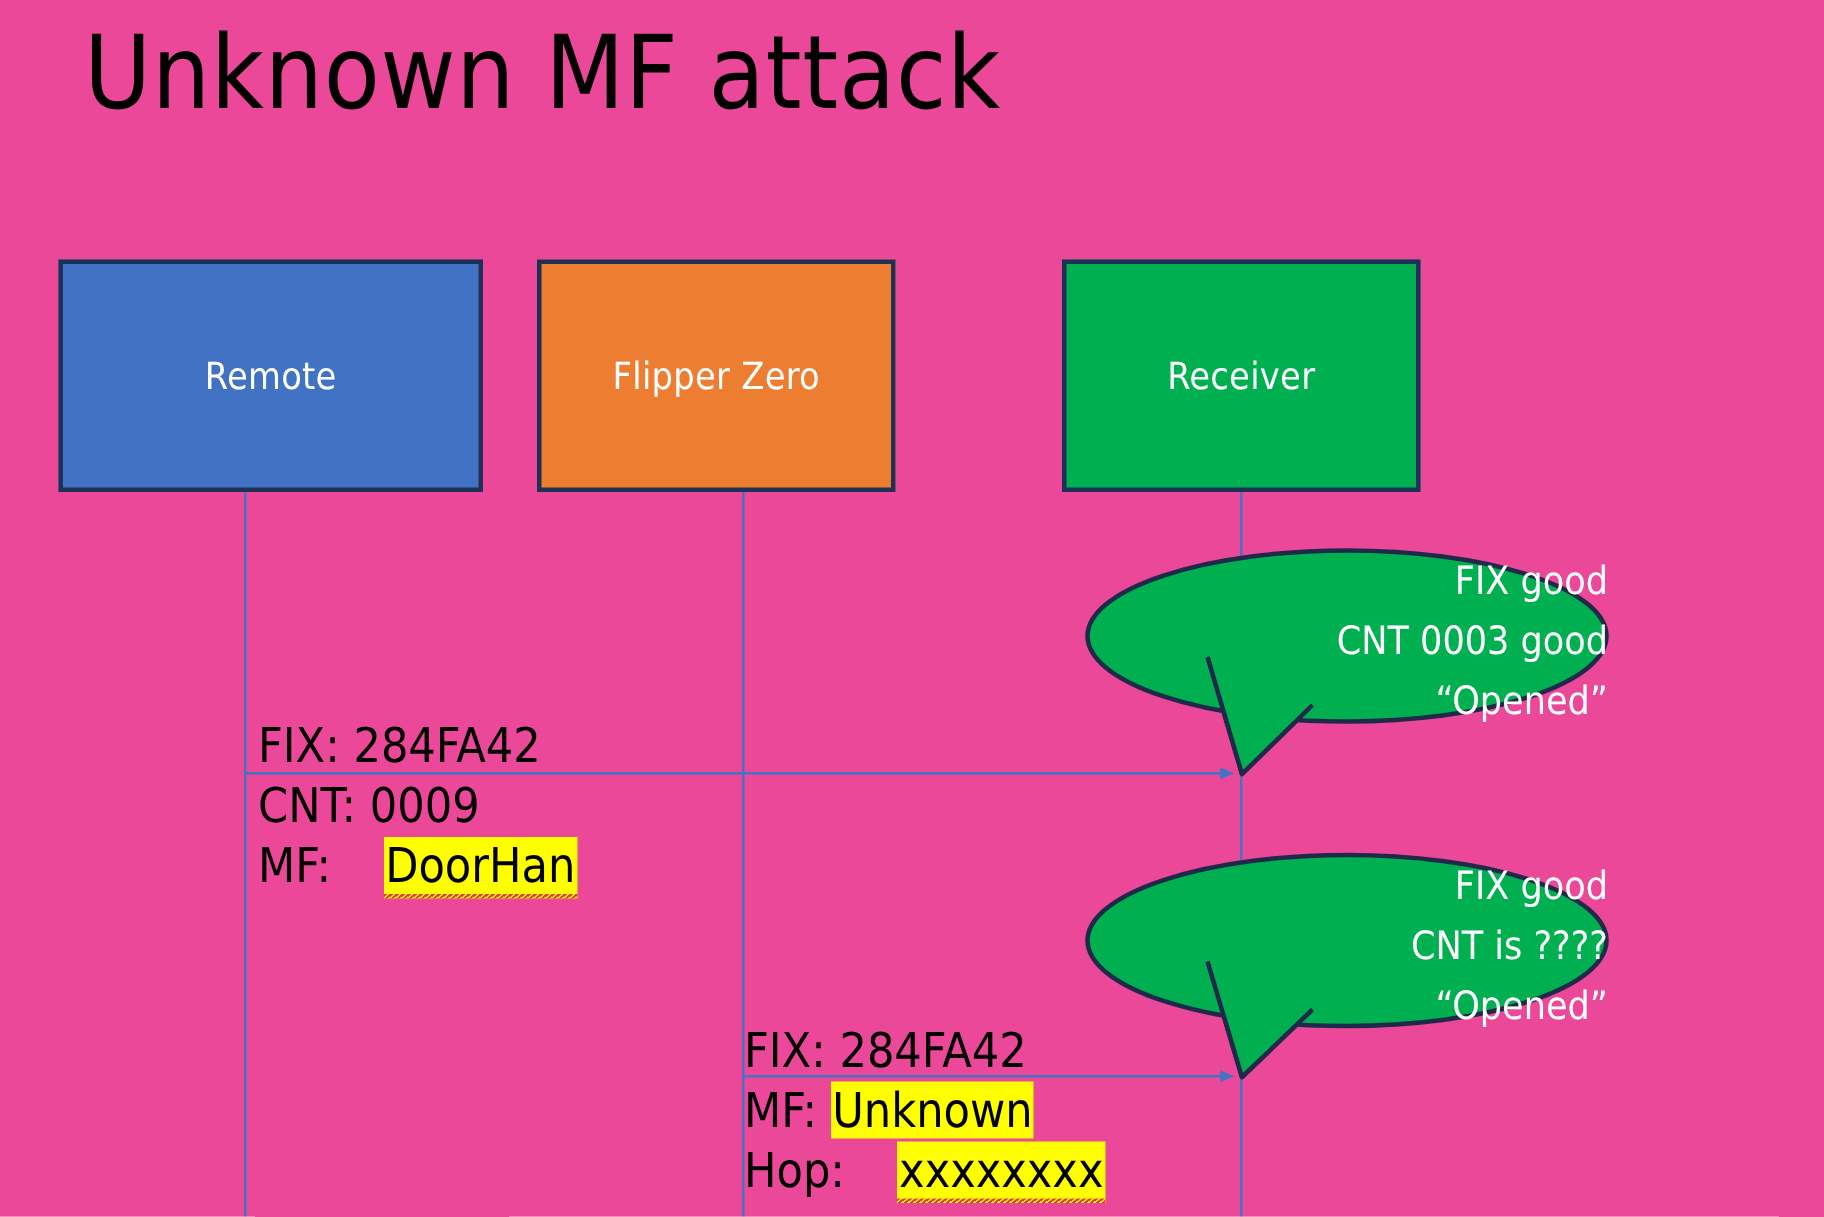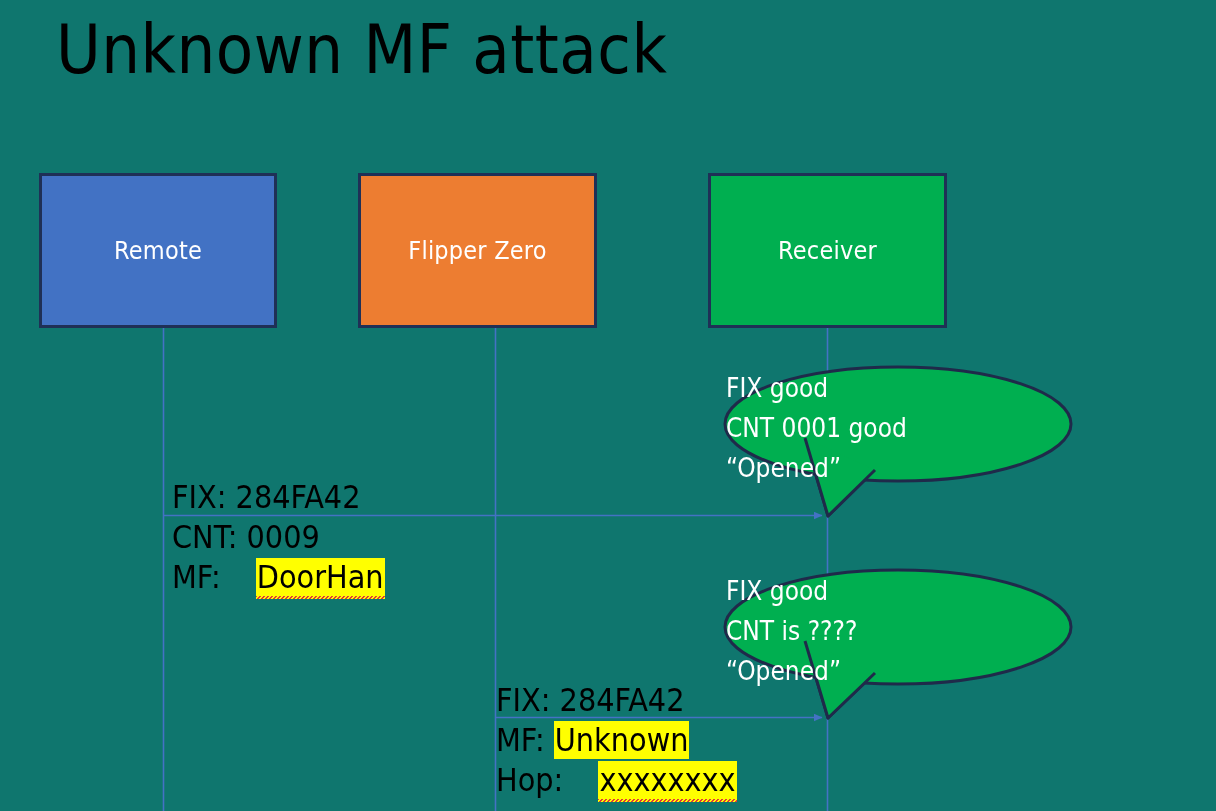--- a/index.html
+++ b/index.html
@@ -14,21 +14,21 @@
     overflow: hidden;
     font-family: "Liberation Sans", sans-serif;
     color: #000000;
   }
 
   #slide {
     position: absolute;
     left: 0; top: 0;
     width: 1216px;
     height: 811px;
-    background: #0f766e;
+    background: #ec4899;
   }
 
   
   .slide-title {
     position: absolute;
     left: 56px;
     top: 8px;
     width: 1000px;
     font-family: "DejaVu Sans Condensed", "DejaVu Sans", sans-serif;
     font-stretch: condensed;
@@ -56,21 +56,21 @@
     display: flex;
     align-items: center;
     justify-content: center;
     color: #ffffff;
     font-family: "DejaVu Sans Condensed", "DejaVu Sans", sans-serif;
     font-stretch: condensed;
     font-size: 25px;
     font-weight: 400;
     letter-spacing: 0.2px;
   }
-  #actor-remote  { left: 39px;  top: 173px; width: 238px; height: 155px; background: #4272C4; }
+  #actor-remote  { left: 39px;  top: 173px; width: 283px; height: 155px; background: #4272C4; }
   #actor-flipper { left: 358px; top: 173px; width: 239px; height: 155px; background: #ED7D31; }
   #actor-receiver{ left: 708px; top: 173px; width: 239px; height: 155px; background: #00AF50; }
 
   
   .msg-block {
     position: absolute;
     font-family: "DejaVu Sans Condensed", "DejaVu Sans", sans-serif;
     font-stretch: condensed;
     font-size: 32px;
     line-height: 40px;
@@ -95,21 +95,21 @@
     background-repeat: repeat-x;
     background-size: 4px 3px;
     background-position: 0 100%;
     padding-bottom: 3px;
     margin-left: 26px;
   }
 
   
   .callout-text {
     position: absolute;
-    text-align: left;
+    text-align: right;
     color: #ffffff;
     font-family: "DejaVu Sans Condensed", "DejaVu Sans", sans-serif;
     font-stretch: condensed;
     font-size: 26px;
     line-height: 40px;
     white-space: nowrap;
     pointer-events: none;
   }
   #callout1-text { left: 726px; top: 368px; width: 346px; }
   #callout2-text { left: 726px; top: 571px; width: 346px; }
@@ -169,21 +169,21 @@
   </div>
 
   <div class="msg-block" id="msg2">
     <span class="msg-line">FIX: 284FA42</span>
     <span class="msg-line"><span>MF: </span><span class="hl">Unknown</span></span>
     <span class="msg-line"><span>Hop: </span><span class="hl sq">xxxxxxxx</span></span>
   </div>
 
   <div class="callout-text" id="callout1-text">
     <span class="callout-line">FIX good</span>
-    <span class="callout-line">CNT 0001 good</span>
+    <span class="callout-line">CNT 0003 good</span>
     <span class="callout-line">“Opened”</span>
   </div>
 
   <div class="callout-text" id="callout2-text">
     <span class="callout-line">FIX good</span>
     <span class="callout-line">CNT is ????</span>
     <span class="callout-line">“Opened”</span>
   </div>
 
 </div>

